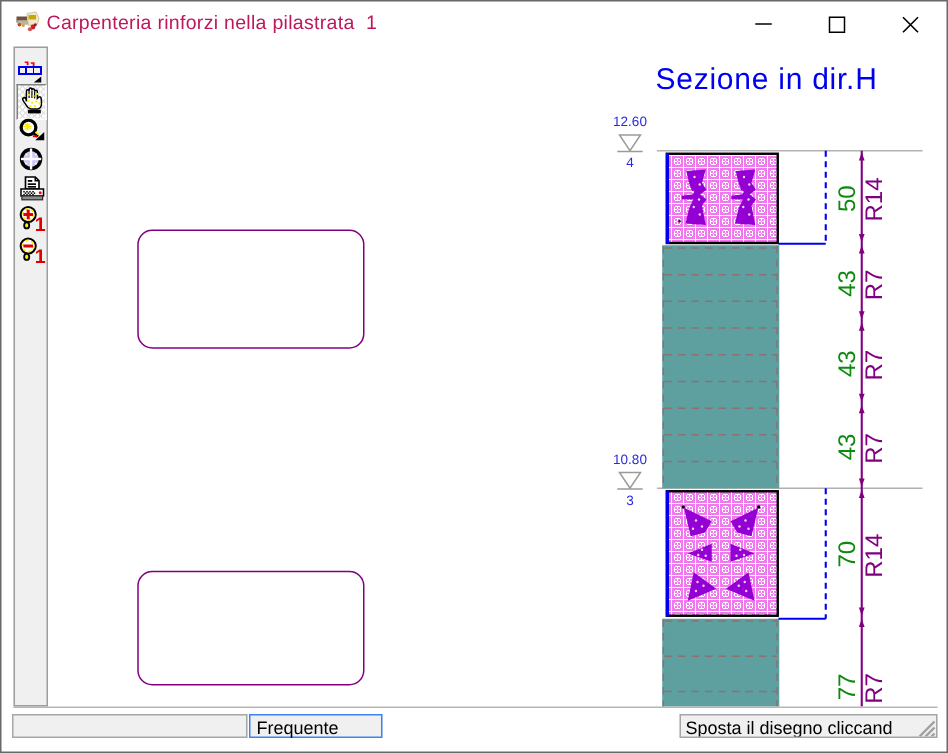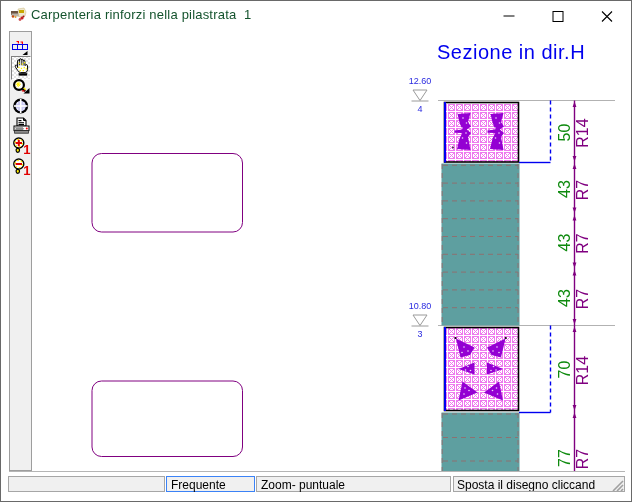--- a/index.html
+++ b/index.html
@@ -18,21 +18,21 @@
     <rect x="1.5" y="6.5" width="8" height="3" fill="#b9b2a6"></rect>
     <path d="M8 2 L14 1 L16 5 L15 9 L9 10 Z" fill="#efe7cf" stroke="#c9b87c" stroke-width="0.5"></path>
     <rect x="9" y="3" width="5" height="3" fill="#c8a800"></rect>
     <circle cx="3" cy="9.5" r="1.2" fill="#c84a10"></circle>
     <circle cx="5.5" cy="10" r="1" fill="#e0a030"></circle>
     <circle cx="12" cy="11" r="1.6" fill="#c82020"></circle>
     <circle cx="10" cy="12.5" r="1.4" fill="#d05050"></circle>
     <circle cx="13.5" cy="9.5" r="1" fill="#a01818"></circle>
   </svg>
 
-  <div class="abs" style="left:31px;top:7px;font-size:13px;letter-spacing:0.2px;color:#14532d;white-space:pre">Carpenteria rinforzi nella pilastrata  1</div>
+  <div class="abs" style="left:31px;top:7px;font-size:13px;letter-spacing:0.2px;color:#be185d;white-space:pre">Carpenteria rinforzi nella pilastrata  1</div>
 
   <svg class="abs" style="left:501px;top:8px" width="16" height="16" viewBox="0 0 16 16">
     <line x1="2.5" y1="8" x2="13.5" y2="8" stroke="#000" stroke-width="1"></line>
   </svg>
 
   <svg class="abs" style="left:550px;top:8px" width="16" height="16" viewBox="0 0 16 16">
     <rect x="3" y="3.5" width="10" height="10" fill="none" stroke="#000" stroke-width="1"></rect>
   </svg>
 
   <svg class="abs" style="left:599px;top:8px" width="16" height="16" viewBox="0 0 16 16">
@@ -343,21 +343,20 @@
       <text x="584" y="459.0" transform="rotate(-90 584 459.0)" text-anchor="middle" dominant-baseline="middle">R7</text>
     </g>
   </svg>
 
   <div class="abs" style="left:9px;top:471px;width:616px;height:1px;background:#b5b5b5"></div>
 
   <div class="abs" style="left:8px;top:476px;width:157px;height:16px;background:#f0f0f0;border:1px solid #a6a6a6;box-sizing:border-box"></div>
 
   <div class="abs" style="left:166px;top:476px;width:89px;height:16px;background:#f0f0f0;border:1px solid #3b82f6;box-sizing:border-box;font-size:12px;padding:1px 0 0 4px">Frequente</div>
 
-  <div class="abs" style="left:256px;top:476px;width:195px;height:16px;background:#f0f0f0;border:1px solid #a6a6a6;box-sizing:border-box;font-size:12px;padding:1px 0 0 4px">Zoom- puntuale</div>
 
   <div class="abs" style="left:453px;top:476px;width:172px;height:16px;background:#f0f0f0;border:1px solid #a6a6a6;box-sizing:border-box;font-size:12px;padding:1px 0 0 3px;white-space:nowrap;overflow:hidden">Sposta il disegno cliccand</div>
 
   <svg class="abs" style="left:610px;top:478px" width="14" height="13" viewBox="0 0 14 13">
     <g stroke="#a0a0a0" stroke-width="1.6">
       <line x1="3" y1="13" x2="13" y2="3"></line>
       <line x1="7" y1="13" x2="13" y2="7"></line>
       <line x1="11" y1="13" x2="13" y2="11"></line>
     </g>
   </svg>

